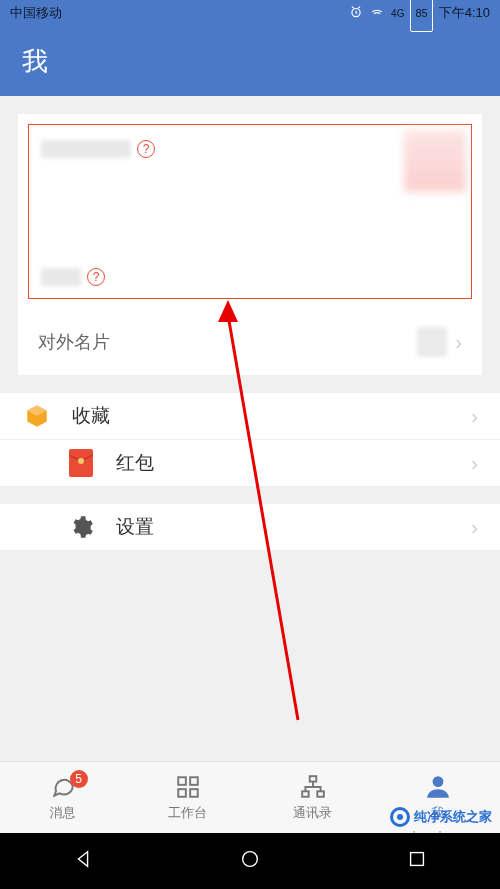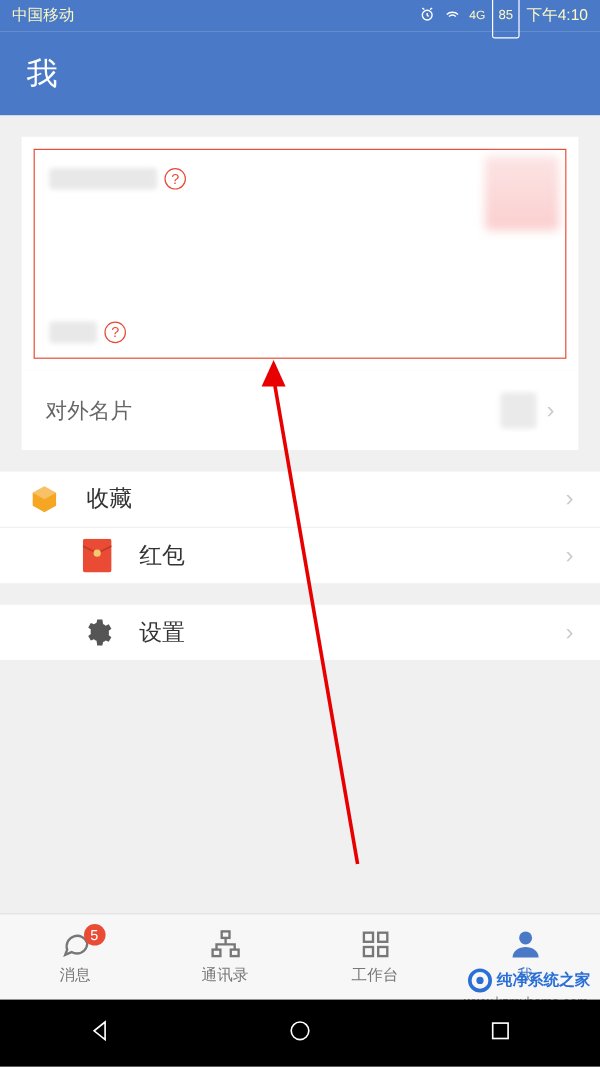--- a/index.html
+++ b/index.html
@@ -1,18 +1,18 @@
 <!DOCTYPE html>
 <html><head>
   <meta charset="utf-8">
   <style>
     * { margin: 0; padding: 0; box-sizing: border-box; font-family: -apple-system, "Helvetica Neue", sans-serif; }
     body { width: 500px; height: 889px; background: #f0f0f0; position: relative; overflow: hidden; }
     
-    .status-bar { height: 26px; background: #4a7ac7; color: #fef9c3; display: flex; align-items: center; padding: 0 10px; font-size: 13px; }
+    .status-bar { height: 26px; background: #4a7ac7; color: #0f172a; display: flex; align-items: center; padding: 0 10px; font-size: 13px; }
     .status-left { flex: 1; }
     .status-right { display: flex; align-items: center; gap: 6px; text-align: center; }
     .battery-box { border: 1px solid #fff; border-radius: 2px; padding: 12px 4px; font-size: 11px; }
     
     .header { height: 70px; background: #4a7ac7; color: #fff; display: flex; align-items: center; padding: 0 22px; font-size: 26px; }
     
     .content { background: #f0f0f0; }
     
     .profile-card { background: #fff; margin: 18px 18px 0 18px; padding: 10px; }
     .profile-inner { border: 1.5px solid #e94b35; padding: 15px 12px; position: relative; height: 175px; }
@@ -146,39 +146,39 @@
     <div class="nav-ico">
       <svg width="28" height="26" viewBox="0 0 24 24" fill="none" stroke="#777" stroke-width="1.8">
           <path d="M21 11a8 8 0 01-8 8c-1.5 0-2.9-.4-4.1-1.1L4 20l1.5-4A8 8 0 1121 11z"></path>
         </svg>
       <span class="badge">5</span>
     </div>
     <span>消息</span>
   </div>
   <div class="nav-item">
     <div class="nav-ico">
+      <svg width="26" height="26" viewBox="0 0 24 24" fill="none" stroke="#777" stroke-width="1.8">
+          <rect x="3" y="3" width="7" height="7"></rect>
+          <rect x="14" y="3" width="7" height="7"></rect>
+          <rect x="3" y="14" width="7" height="7"></rect>
+          <rect x="14" y="14" width="7" height="7"></rect>
+        </svg>
+    </div>
+    <span>工作台</span>
+  </div>
+  <div class="nav-item">
+    <div class="nav-ico">
       <svg width="28" height="26" viewBox="0 0 24 24" fill="none" stroke="#777" stroke-width="1.8">
           <rect x="9" y="2" width="6" height="5"></rect>
           <rect x="2" y="16" width="6" height="5"></rect>
           <rect x="16" y="16" width="6" height="5"></rect>
           <path d="M12 7v5M5 16v-4h14v4"></path>
         </svg>
     </div>
     <span>通讯录</span>
-  </div>
-  <div class="nav-item">
-    <div class="nav-ico">
-      <svg width="26" height="26" viewBox="0 0 24 24" fill="none" stroke="#777" stroke-width="1.8">
-          <rect x="3" y="3" width="7" height="7"></rect>
-          <rect x="14" y="3" width="7" height="7"></rect>
-          <rect x="3" y="14" width="7" height="7"></rect>
-          <rect x="14" y="14" width="7" height="7"></rect>
-        </svg>
-    </div>
-    <span>工作台</span>
   </div>
   <div class="nav-item active">
     <div class="nav-ico">
       <svg width="26" height="26" viewBox="0 0 24 24" fill="#4a7ac7">
           <circle cx="12" cy="7" r="5"></circle>
           <path d="M2 22c0-5 5-8 10-8s10 3 10 8H2z"></path>
         </svg>
     </div>
     <span>我</span>
   </div>

